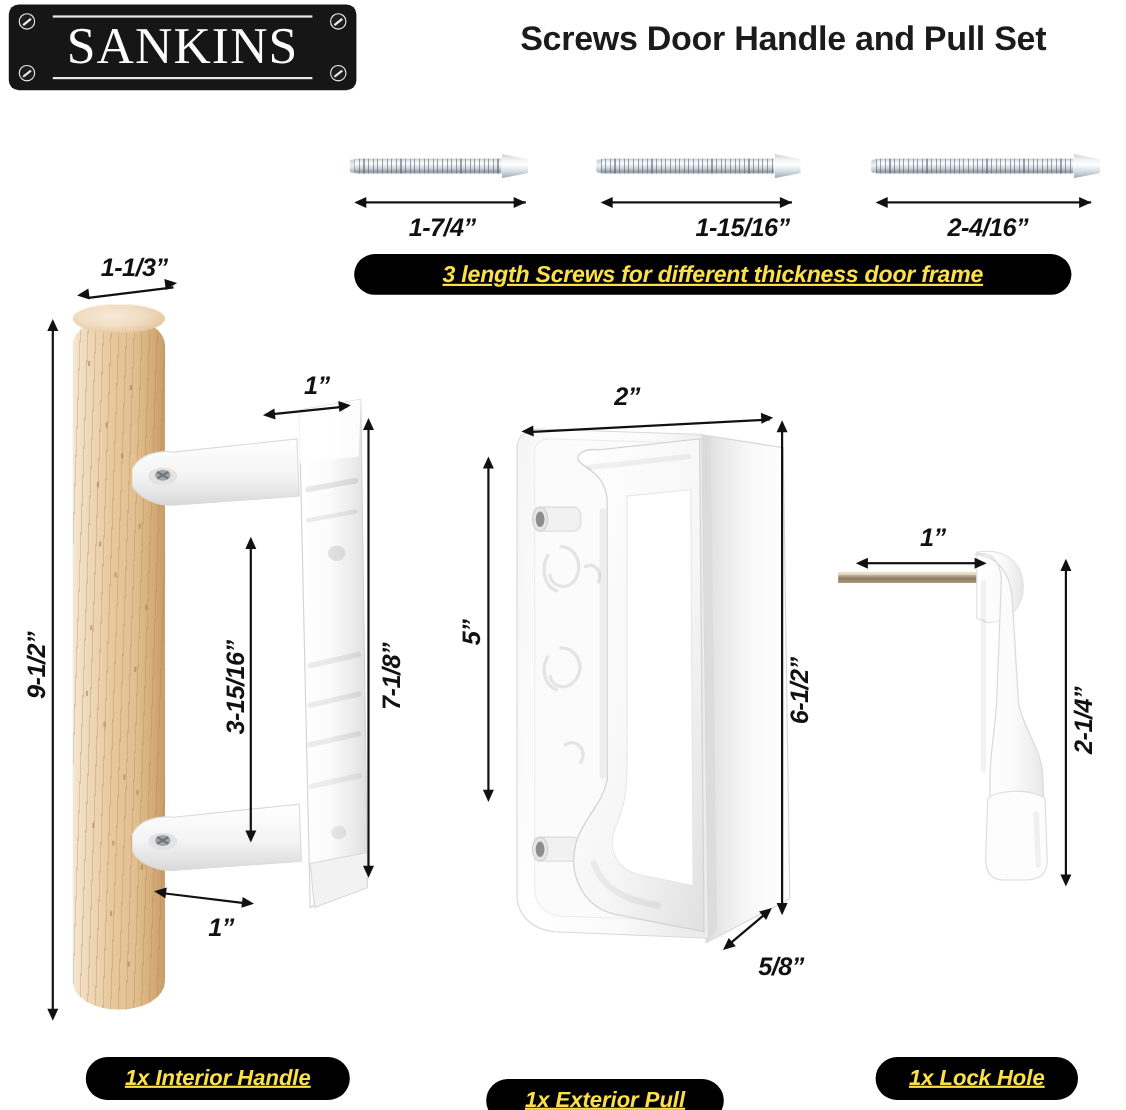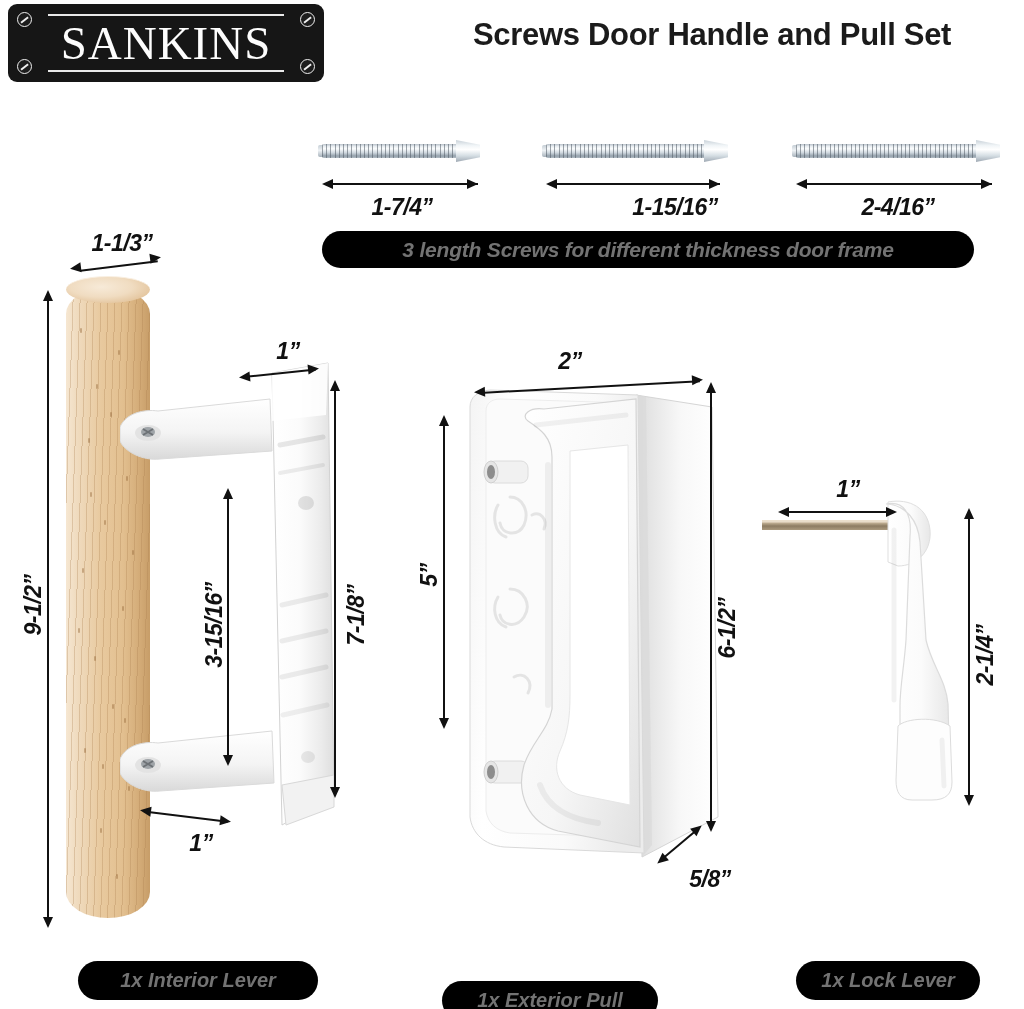--- a/index.html
+++ b/index.html
@@ -112,28 +112,29 @@
     color: #1b1b1b;
     letter-spacing: -0.4px;
     line-height: 1.1;
   }
 
   
   .pill {
     position: absolute;
     background: #000000;
     border-radius: 999px;
-    color: #737373;
+    color: #fde047;
     display: flex;
     align-items: center;
     justify-content: center;
     font-style: italic;
     font-weight: bold;
     text-align: right;
     box-sizing: border-box;
+    text-decoration: underline;
   }
   .pill-banner {
     left: 322px;
     top: 231px;
     width: 652px;
     height: 37px;
     font-size: 21px;
     letter-spacing: -0.2px;
   }
   .pill-caption { height: 39px; font-size: 20px; }
@@ -399,21 +400,21 @@
   <div class="dimline" style="left:248px; top:372px; width:68px; transform:rotate(-6deg);"></div>
   <div class="arrowhead ah-left" style="left:239px; top:372px; transform:rotate(-6deg);"></div>
   <div class="arrowhead ah-right" style="left:308px; top:364px; transform:rotate(-6deg);"></div>
   <div class="dimlabel flat" style="left:288px; top:351px;">1”</div>
 
   <div class="dimline" style="left:150px; top:816px; width:78px; transform:rotate(7deg);"></div>
   <div class="arrowhead ah-left" style="left:140px; top:806px; transform:rotate(7deg);"></div>
   <div class="arrowhead ah-right" style="left:220px; top:816px; transform:rotate(7deg);"></div>
   <div class="dimlabel flat" style="left:201px; top:843px;">1”</div>
 
-  <div class="pill pill-caption pill-interior">1x Interior Lever</div>
+  <div class="pill pill-caption pill-interior">1x Interior Handle</div>
 
   <svg class="epull" viewBox="0 0 300 500">
     <defs>
       <linearGradient id="backG" x1="0" y1="0" x2="1" y2="0.2">
         <stop offset="0%" stop-color="#f4f4f4"></stop>
         <stop offset="25%" stop-color="#ffffff"></stop>
         <stop offset="70%" stop-color="#fafafa"></stop>
         <stop offset="100%" stop-color="#ececec"></stop>
       </linearGradient>
       <linearGradient id="edgeG" x1="0" y1="0" x2="1" y2="0">
@@ -532,15 +533,15 @@
   <div class="dimline" style="left:788px; top:511px; width:106px;"></div>
   <div class="arrowhead ah-left" style="left:778px; top:506.5px;"></div>
   <div class="arrowhead ah-right" style="left:886px; top:506.5px;"></div>
   <div class="dimlabel flat" style="left:848px; top:489px;">1”</div>
 
   <div class="dimline" style="left:968px; top:518px; width:2px; height:280px;"></div>
   <div class="arrowhead ah-up" style="left:963.5px; top:508px;"></div>
   <div class="arrowhead ah-down" style="left:963.5px; top:795px;"></div>
   <div class="dimlabel rot" style="left:985px; top:655px;">2-1/4”</div>
 
-  <div class="pill pill-caption pill-lock">1x Lock Lever</div>
+  <div class="pill pill-caption pill-lock">1x Lock Hole</div>
 
 </div>
 
 </body></html>

